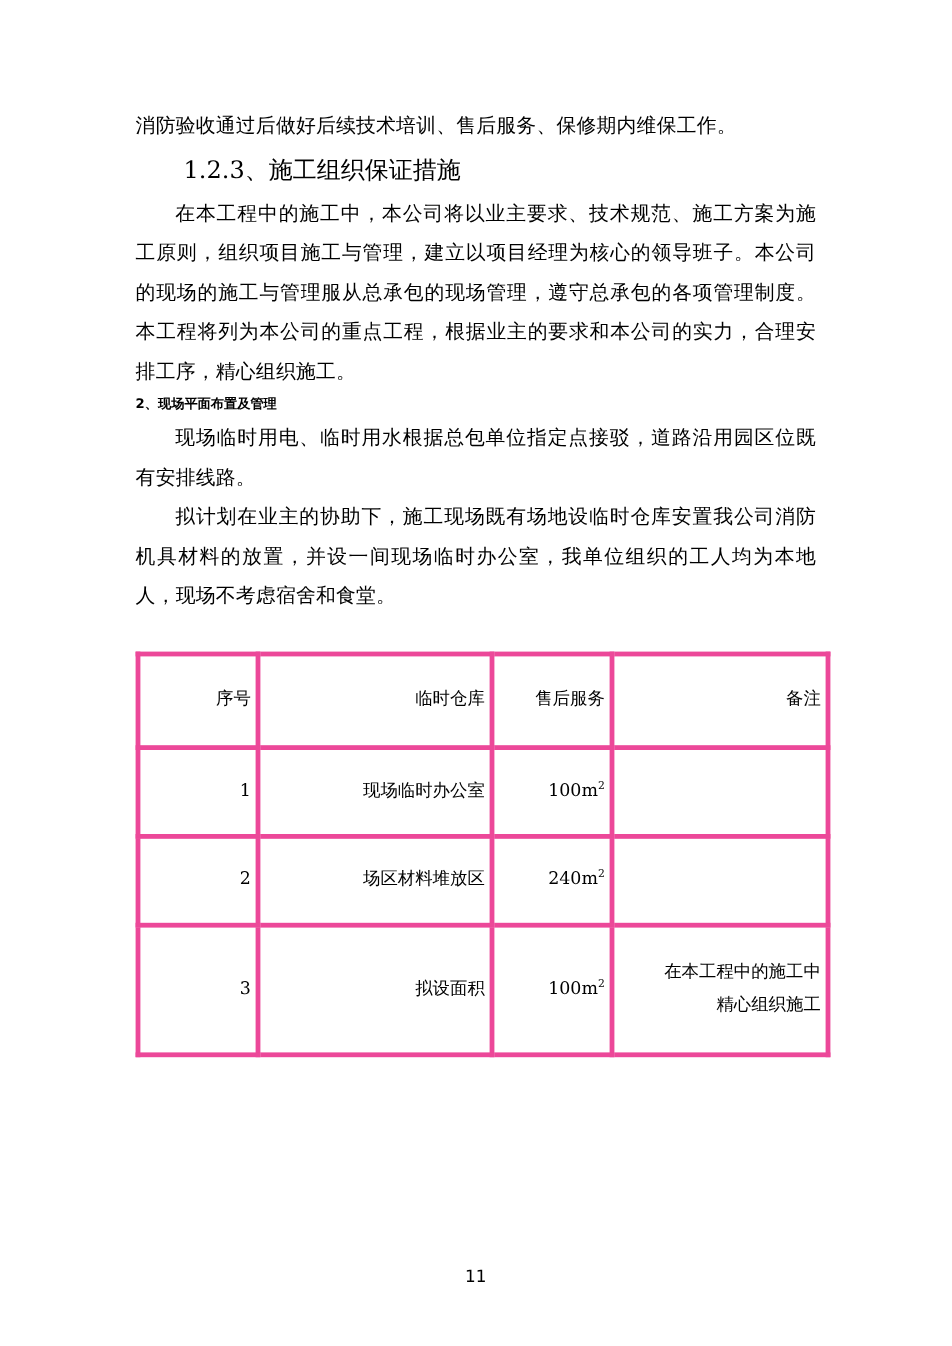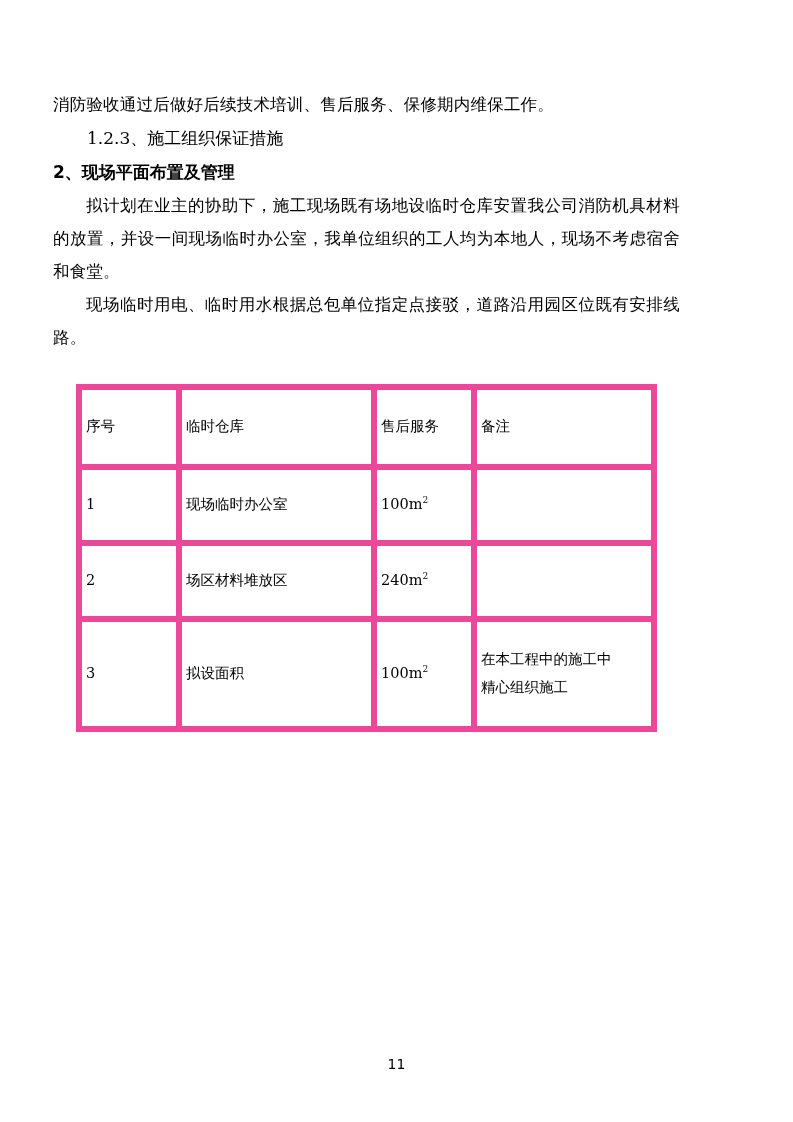--- a/index.html
+++ b/index.html
@@ -12,61 +12,61 @@
     height: 1122px;
     font-family: "DejaVu Serif", serif;
     color: #000000;
     position: relative;
   }
   .page {
     position: relative;
     width: 793px;
     height: 1122px;
     box-sizing: border-box;
-    padding: 88px 113px 60px 53px;
+    padding: 88px 113px 60px 113px;
   }
   .doc-body {
     font-size: 16.5px;
     line-height: 2.0;
     text-align: justify;
   }
   .para {
     margin: 0 0 0 0;
     text-indent: 2em;
     letter-spacing: 0.2px;
   }
   .para.first-line-flush {
     text-indent: 0;
   }
   .heading {
     margin: 0;
     text-indent: 2em;
     font-weight: normal;
-    font-size: 17px;
+    font-size: 20px;
     line-height: 2.0;
   }
   .heading-bold {
     margin: 0;
     text-indent: 0;
     font-weight: bold;
-    font-size: 17px;
+    font-size: 11px;
     line-height: 2.0;
     font-family: "DejaVu Sans", sans-serif;
   }
   .spacer-md { height: 30px; }
 
   table.tmp-table {
     border-collapse: collapse;
     width: 575px;
     margin: 0 auto;
     table-layout: fixed;
   }
   table.tmp-table td, table.tmp-table th {
-    border: 6px solid #ec4899;
-    text-align: left;
+    border: 4px solid #ec4899;
+    text-align: right;
     vertical-align: middle;
     font-size: 14.5px;
     font-family: "DejaVu Serif", serif;
     font-weight: normal;
     padding: 6px 4px;
     line-height: 1.9;
   }
   .col-1 { width: 100px; }
   .col-2 { width: 195px; }
   .col-3 { width: 100px; }
@@ -96,26 +96,27 @@
 </head>
 <body>
 
 <div class="page">
   <div class="doc-body">
 
     <p class="para first-line-flush">消防验收通过后做好后续技术培训、售后服务、保修期内维保工作。</p>
 
     <p class="heading">1.2.3、施工组织保证措施</p>
 
+    <p class="para">在本工程中的施工中，本公司将以业主要求、技术规范、施工方案为施工原则，组织项目施工与管理，建立以项目经理为核心的领导班子。本公司的现场的施工与管理服从总承包的现场管理，遵守总承包的各项管理制度。本工程将列为本公司的重点工程，根据业主的要求和本公司的实力，合理安排工序，精心组织施工。</p>
 
     <p class="heading-bold">2、现场平面布置及管理</p>
 
+    <p class="para">现场临时用电、临时用水根据总包单位指定点接驳，道路沿用园区位既有安排线路。</p>
+
     <p class="para">拟计划在业主的协助下，施工现场既有场地设临时仓库安置我公司消防机具材料的放置，并设一间现场临时办公室，我单位组织的工人均为本地人，现场不考虑宿舍和食堂。</p>
-
-    <p class="para">现场临时用电、临时用水根据总包单位指定点接驳，道路沿用园区位既有安排线路。</p>
 
     <div class="spacer-md"></div>
 
     <table class="tmp-table">
       <colgroup>
         <col class="col-1">
         <col class="col-2">
         <col class="col-3">
         <col class="col-4">
       </colgroup>

